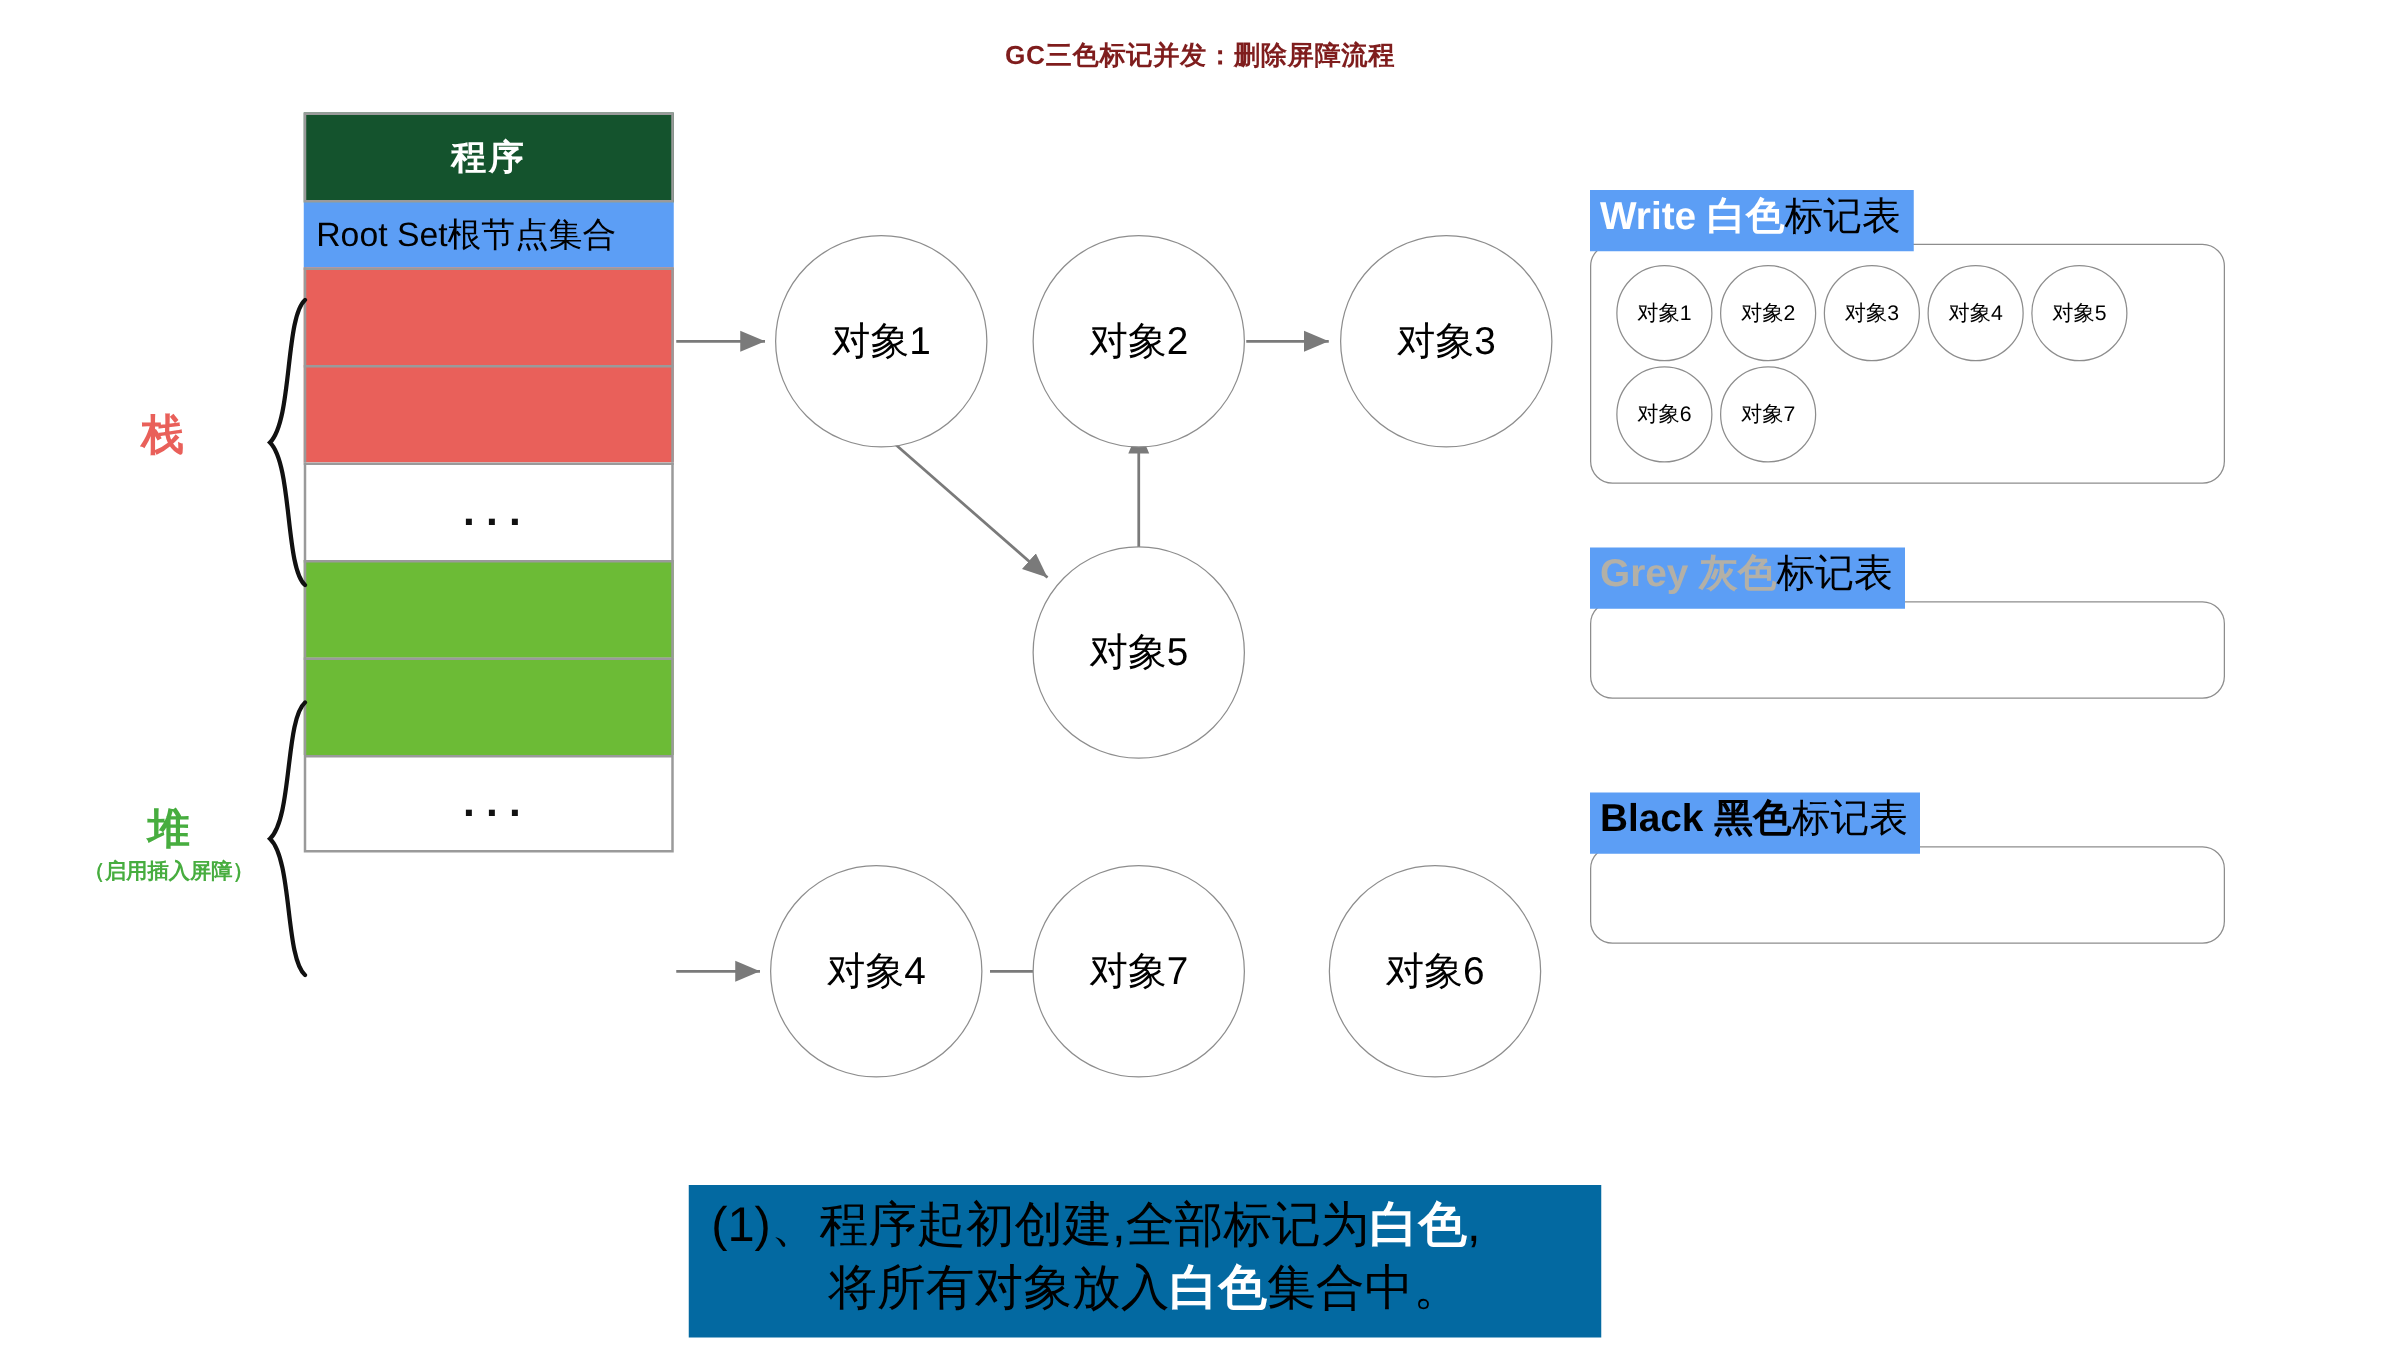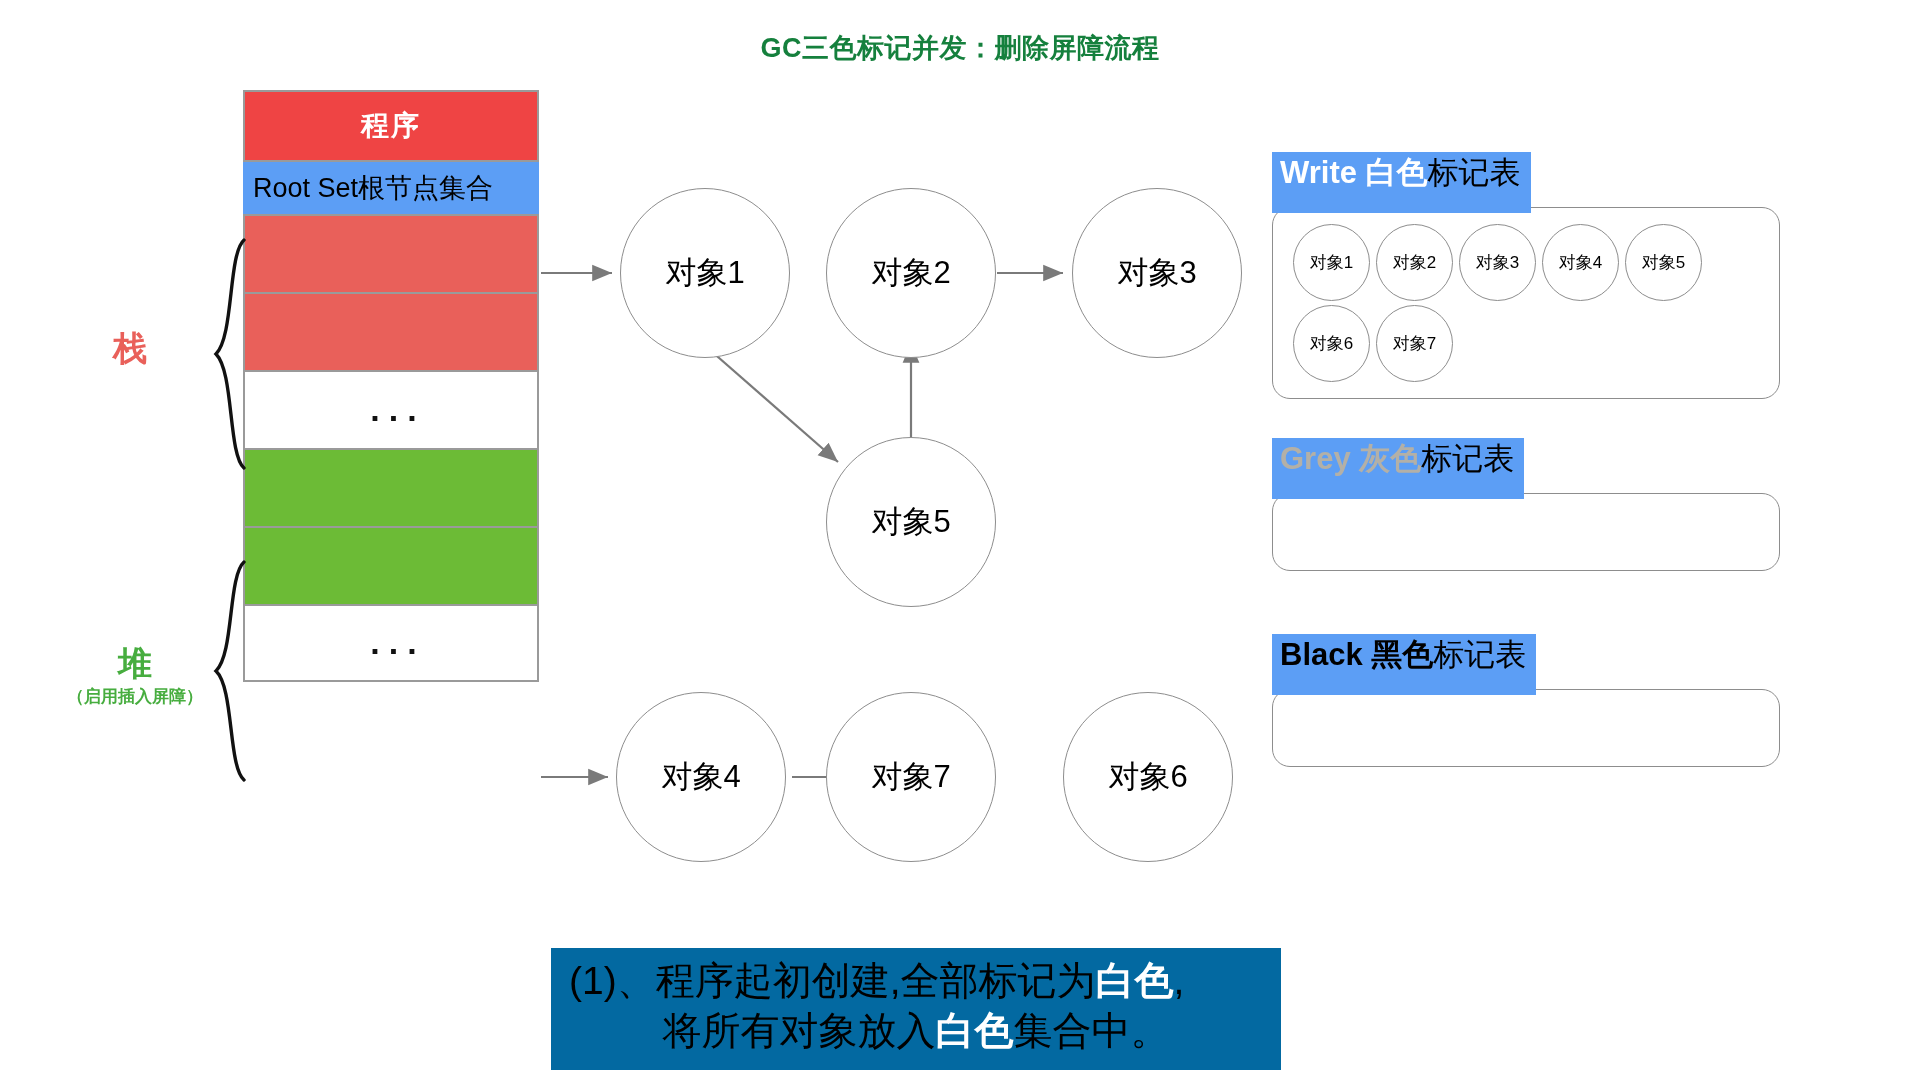--- a/index.html
+++ b/index.html
@@ -11,34 +11,34 @@
     font-family:"Liberation Sans","DejaVu Sans",sans-serif;
     overflow:hidden;
     position:relative;
   }
   #stage { position:absolute; inset:0; }
 
   
   .diagram-title{
     position:absolute; left:0; top:30px; width:1920px;
     text-align:center;
-    font-size:27px; font-weight:bold; color:#15803d;
+    font-size:21px; font-weight:bold; color:#7f1d1d;
     letter-spacing:0.5px;
   }
 
   
   .mem-col{ position:absolute; left:243px; top:90px; width:296px; }
   .mem-cell{
     height:78px; border:2px solid #9a9a9a; border-bottom:none;
     display:flex; align-items:center; justify-content:center;
     font-size:26px; color:#000; background:#fff;
   }
   .mem-cell.last{ border-bottom:2px solid #9a9a9a; }
   .cell-program{
-    height:72px; background:#ef4444; border:2px solid #9a9a9a;
+    height:72px; background:#14532d; border:2px solid #9a9a9a;
     color:#fff; font-size:28px; font-weight:bold;
     display:flex; align-items:center; justify-content:center;
     letter-spacing:2px;
   }
   .cell-rootset{
     height:52px; background:#5c9ef5; border:none;
     color:#000; font-size:27px;
     display:flex; align-items:center; justify-content:flex-start;
     padding-left:10px;
     text-align:center;
@@ -70,21 +70,21 @@
     display:flex; align-items:center; justify-content:center;
     font-size:31px; color:#000;
   }
   .edge{ position:absolute; pointer-events:none; }
   .edge svg{ display:block; overflow:visible; }
 
   
   .mark-group{ position:absolute; }
   .mark-title{
     display:inline-block; background:#5c9ef5;
-    font-size:31px; font-weight:bold; padding:2px 10px 20px 8px;
+    font-size:31px; font-weight:bold; padding:2px 10px 8px 8px;
     white-space:nowrap; line-height:1.25;
     position:relative; z-index:3;
   }
   .mark-title .tbl{ font-weight:normal; color:#000; }
   .t-white .en, .t-white .cn { color:#ffffff; }
   .t-grey  .en, .t-grey  .cn { color:#b3b0a7; }
   .t-black .en, .t-black .cn { color:#000000; }
   .mark-box{
     border:1.7px solid #8d8d8d; border-radius:18px; background:#fff;
     margin-top:-6px; position:relative; z-index:1;

